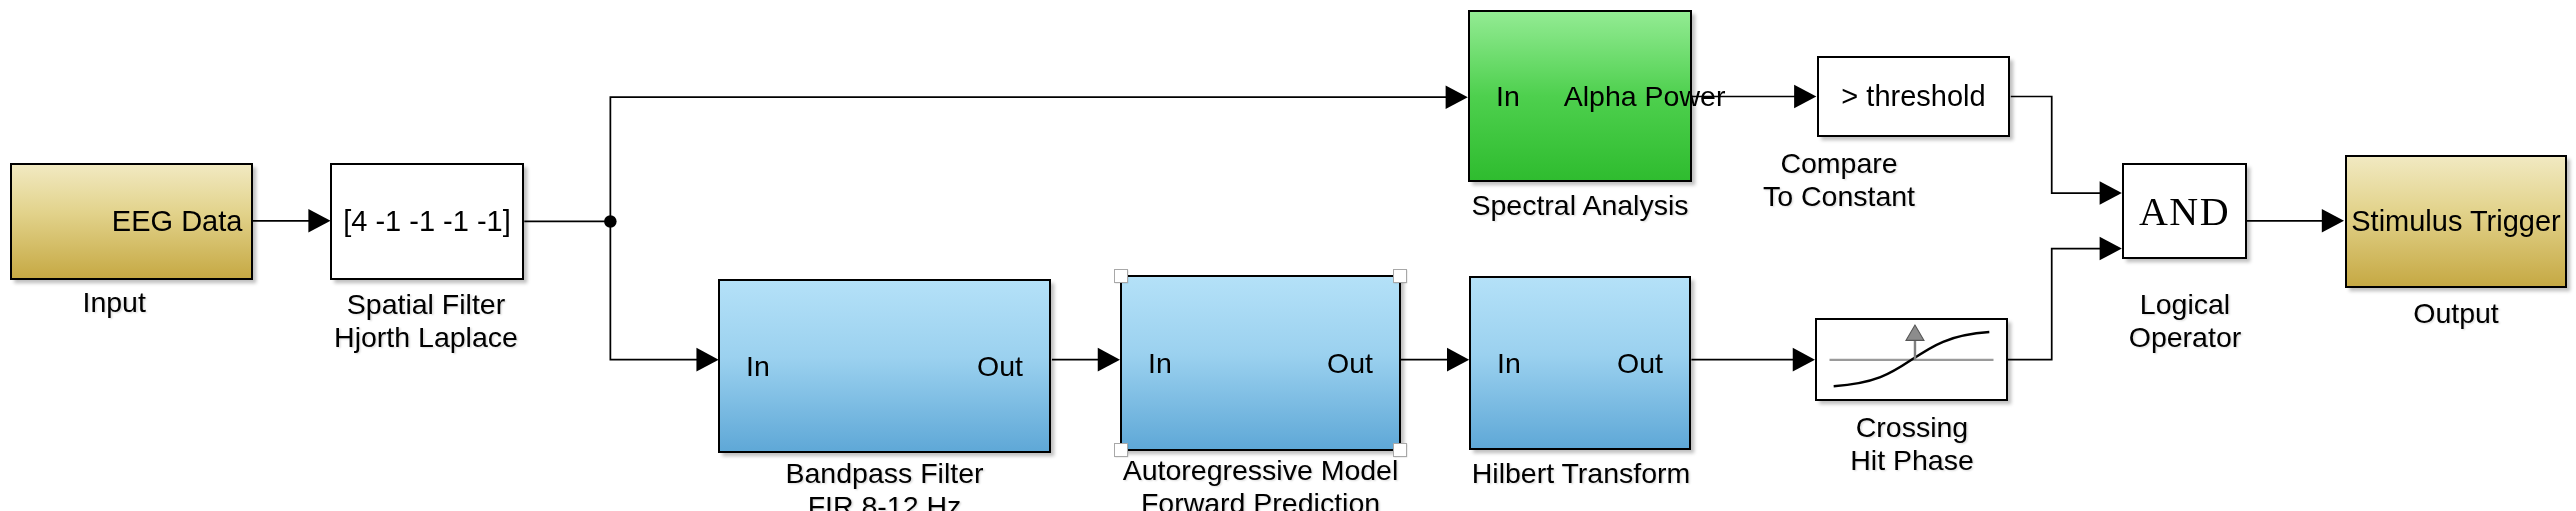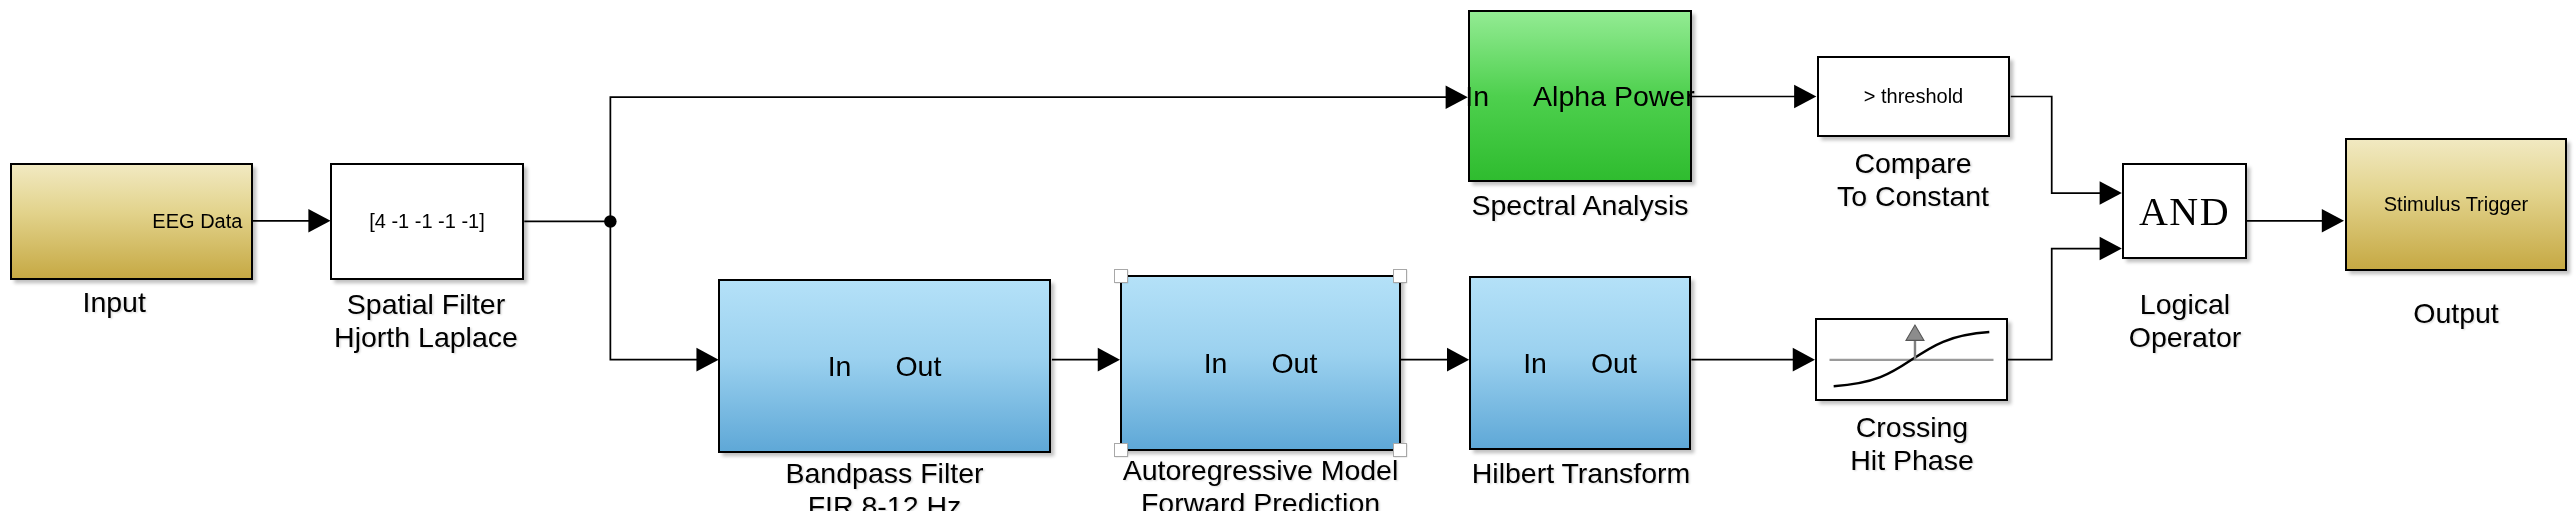--- a/index.html
+++ b/index.html
@@ -9,23 +9,23 @@
 
   .block{position:absolute;box-sizing:border-box;border:2.1px solid #000;
          display:flex;align-items:center;box-shadow:4.2px 4.2px 3.5px rgba(0,0,0,0.25);}
   .tan{background:linear-gradient(180deg,var(--tan_top) 0%, var(--tan_mid) 40%, var(--tan_bottom) 100%);}
   .green{background:linear-gradient(180deg,var(--green_top) 0%, var(--green_mid) 50%, var(--green_bottom) 100%);}
   .blue{background:linear-gradient(180deg,var(--blue_top) 0%, var(--blue_mid) 45%, var(--blue_bottom) 100%);}
   .white{background:#ffffff;}
 
   .center-text{justify-content:center;}
   .right-text{justify-content:flex-end;padding-right:8.3px;}
-  .ports{justify-content:center;padding:0 26px;gap:44px;}
+  .ports{justify-content:space-between;padding:0 26px;gap:44px;}
 
-  .btext{font-size:20px;white-space:nowrap;}
+  .btext{font-size:29px;white-space:nowrap;}
   .ptext{font-size:28.5px;white-space:nowrap;}
   .and-text{font-family:"Liberation Serif", serif;font-size:40px;letter-spacing:1.4px;}
 
   .blabel{position:absolute;text-align:center;font-size:28.5px;line-height:33px;
           white-space:nowrap;text-shadow:1.4px 1.4px 2.1px rgba(0,0,0,0.15);}
 
   .handle{position:absolute;width:12.5px;height:12.5px;background:#fff;
           border:1.4px solid #a8a8a8;box-shadow:0.7px 0.7px 1.4px rgba(0,0,0,0.25);}
   .h-tl{left:-8.3px;top:-8.3px;} .h-tr{right:-8.3px;top:-8.3px;}
   .h-bl{left:-8.3px;bottom:-8.3px;} .h-br{right:-8.3px;bottom:-8.3px;}
@@ -81,21 +81,21 @@
 
   <div class="block green ports" style="left:1468px;top:10.4px;width:224px;height:172px;">
     <span class="ptext">In</span>
     <span class="ptext">Alpha Power</span>
   </div>
   <div class="blabel" style="left:1441px;top:189px;width:278px;">Spectral Analysis</div>
 
   <div class="block white center-text" style="left:1817px;top:56px;width:193px;height:81px;">
     <span class="btext">&gt; threshold</span>
   </div>
-  <div class="blabel" style="left:1809px;top:147px;width:208px;">
+  <div class="blabel" style="left:1735px;top:147px;width:208px;">
     <div>Compare</div>
     <div>To Constant</div>
   </div>
 
   <div class="block blue ports" style="left:718px;top:279px;width:333px;height:174px;">
     <span class="ptext">In</span>
     <span class="ptext">Out</span>
   </div>
   <div class="blabel" style="left:718px;top:457px;width:333px;">
     <div>Bandpass Filter</div>
@@ -135,19 +135,19 @@
   </div>
 
   <div class="block white center-text" style="left:2122px;top:163px;width:125px;height:96px;">
     <span class="and-text">AND</span>
   </div>
   <div class="blabel" style="left:2081px;top:288px;width:208px;">
     <div>Logical</div>
     <div>Operator</div>
   </div>
 
-  <div class="block tan center-text" style="left:2345px;top:138px;width:222px;height:133px;">
+  <div class="block tan center-text" style="left:2345px;top:155px;width:222px;height:133px;">
     <span class="btext">Stimulus Trigger</span>
   </div>
   <div class="blabel" style="left:2345px;top:297px;width:222px;">Output</div>
 
 </div>
 
 
 </body></html>

